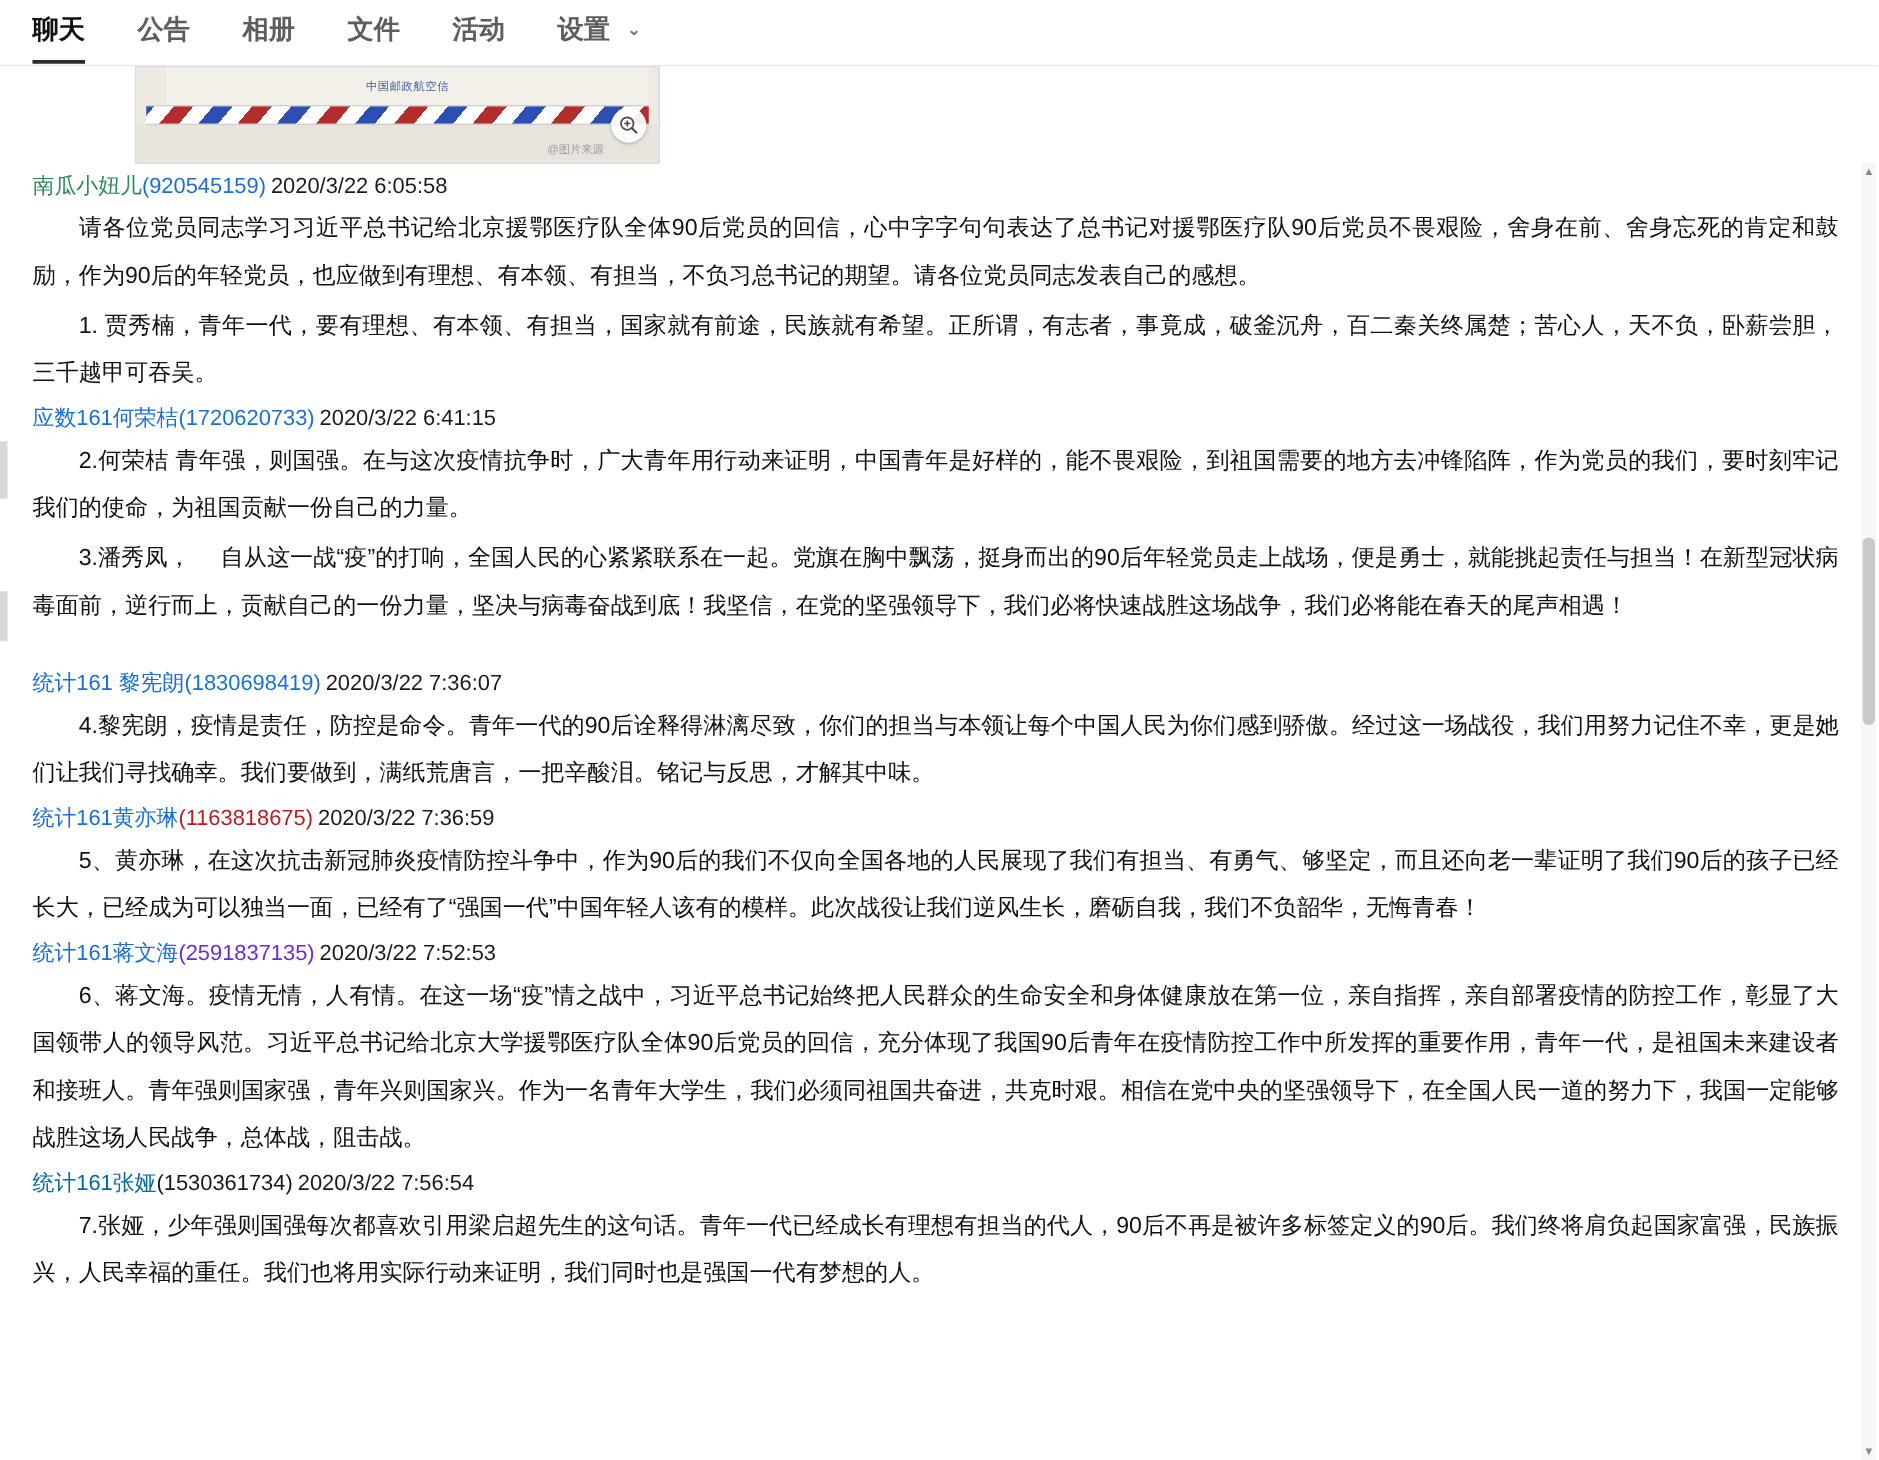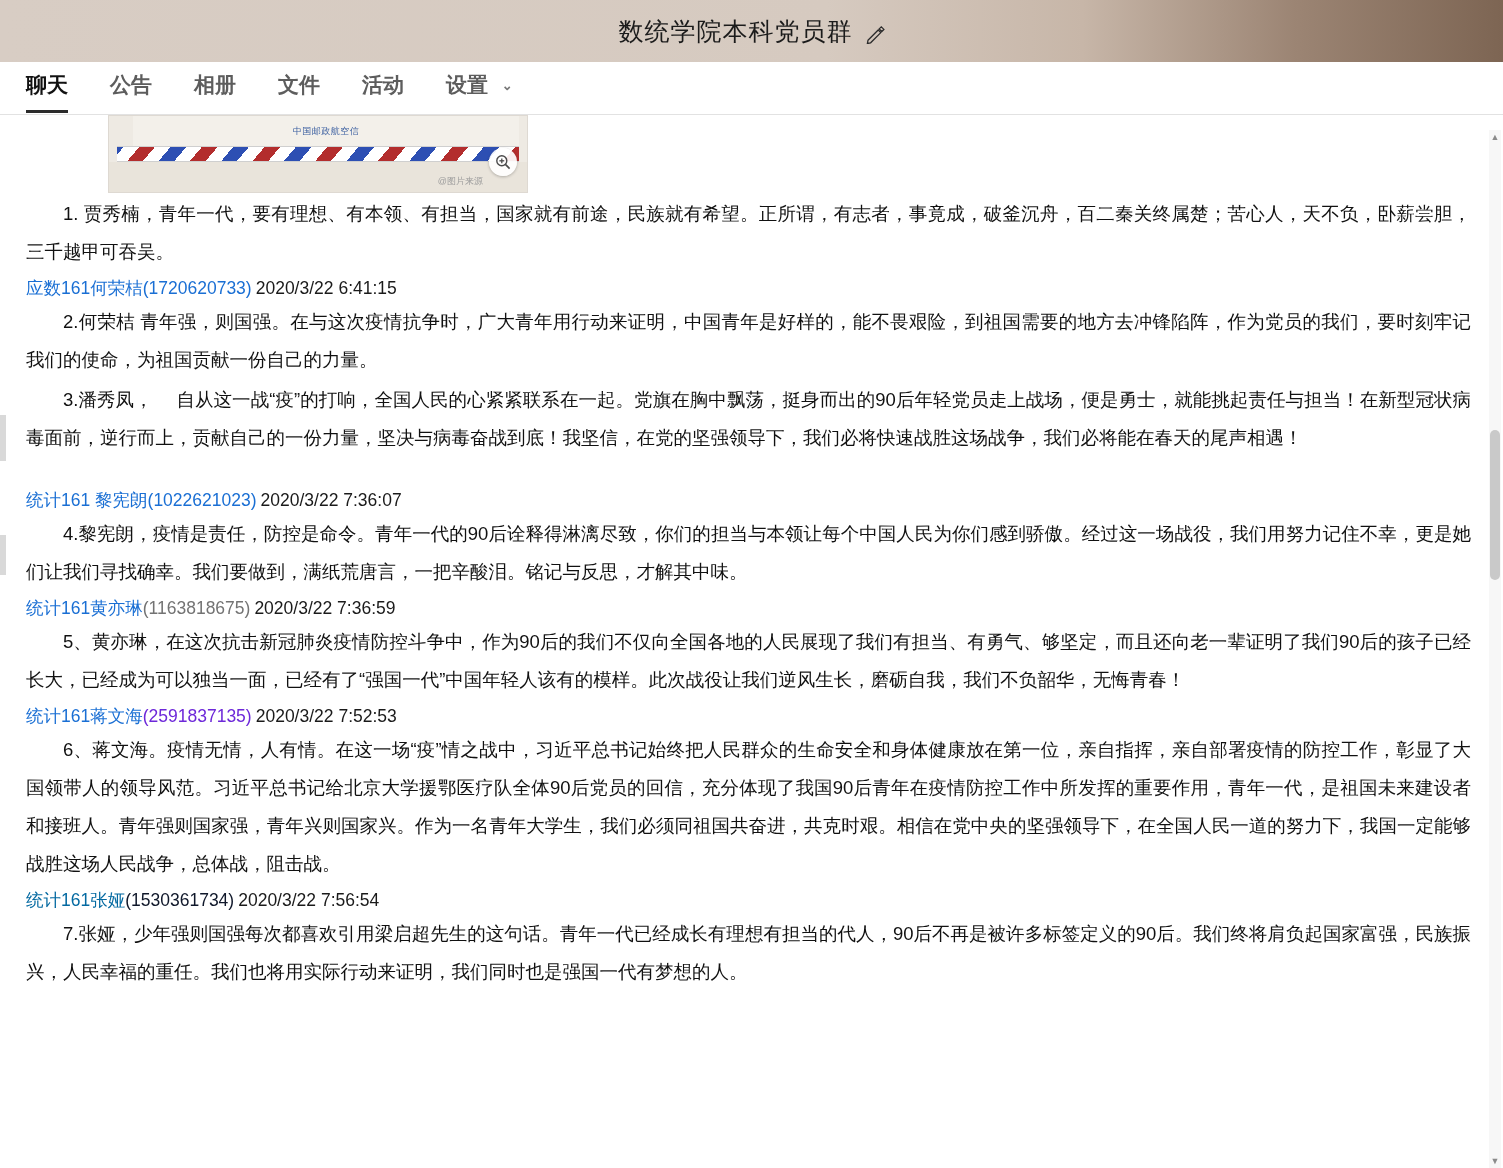--- a/index.html
+++ b/index.html
@@ -204,29 +204,20 @@
     left: 0;
     width: 6px;
     background: #d9d9d9;
   }
 </style>
 </head>
 <body>
 
 <div id="app">
 
-  <div class="titlebar">
-    <span class="titlebar-title">数统学院本科党员群</span>
-    <span class="edit-icon">
-      <svg width="20" height="20" viewBox="0 0 20 20">
-        <path d="M3 16.2 L13.2 6 L15.8 8.6 L5.6 18.8 L2.4 19.5 Z" fill="none" stroke="#2b2b2b" stroke-width="1.3"></path>
-        <path d="M14.2 4.9 L16.3 2.8 L18.9 5.4 L16.8 7.5 Z" fill="none" stroke="#2b2b2b" stroke-width="1.3"></path>
-      </svg>
-    </span>
-  </div>
 
   <div class="tabbar">
     <div class="tab active"><span>聊天</span></div>
     <div class="tab"><span>公告</span></div>
     <div class="tab"><span>相册</span></div>
     <div class="tab"><span>文件</span></div>
     <div class="tab"><span>活动</span></div>
     <div class="tab">
       <span>设置</span>
       <span class="caret">⌄</span>
@@ -249,48 +240,54 @@
         <svg width="16" height="16" viewBox="0 0 16 16">
           <circle cx="6.8" cy="6.8" r="5" fill="none" stroke="#4a4a4a" stroke-width="1.4"></circle>
           <line x1="10.4" y1="10.4" x2="14.6" y2="14.6" stroke="#4a4a4a" stroke-width="1.6"></line>
           <line x1="4.4" y1="6.8" x2="9.2" y2="6.8" stroke="#4a4a4a" stroke-width="1.3"></line>
           <line x1="6.8" y1="4.4" x2="6.8" y2="9.2" stroke="#4a4a4a" stroke-width="1.3"></line>
         </svg>
       </div>
       <span class="img-watermark">@图片来源</span>
     </div>
 
+    <div class="msg">
+      <div class="msg-head">
+        <span class="sender-name" style="color:#2e8b57">南瓜小妞儿</span><span class="sender-uin" style="color:#1a6fd4">(920545159)</span><span class="msg-time">2020/3/22 6:05:58</span>
+      </div>
+      <div class="msg-body">请各位党员同志学习习近平总书记给北京援鄂医疗队全体90后党员的回信，心中字字句句表达了总书记对援鄂医疗队90后党员不畏艰险，舍身在前、舍身忘死的肯定和鼓励，作为90后的年轻党员，也应做到有理想、有本领、有担当，不负习总书记的期望。请各位党员同志发表自己的感想。</div>
+    </div>
 
     <div class="msg">
       <div class="msg-body">1. 贾秀楠，青年一代，要有理想、有本领、有担当，国家就有前途，民族就有希望。正所谓，有志者，事竟成，破釜沉舟，百二秦关终属楚；苦心人，天不负，卧薪尝胆，三千越甲可吞吴。</div>
     </div>
 
     <div class="msg">
       <div class="msg-head">
         <span class="sender-name" style="color:#1a6fd4">应数161何荣桔</span><span class="sender-uin" style="color:#1a6fd4">(1720620733)</span><span class="msg-time">2020/3/22 6:41:15</span>
       </div>
       <div class="msg-body">2.何荣桔 青年强，则国强。在与这次疫情抗争时，广大青年用行动来证明，中国青年是好样的，能不畏艰险，到祖国需要的地方去冲锋陷阵，作为党员的我们，要时刻牢记我们的使命，为祖国贡献一份自己的力量。</div>
     </div>
 
     <div class="msg">
       <div class="msg-body">3.潘秀凤， 　自从这一战“疫”的打响，全国人民的心紧紧联系在一起。党旗在胸中飘荡，挺身而出的90后年轻党员走上战场，便是勇士，就能挑起责任与担当！在新型冠状病毒面前，逆行而上，贡献自己的一份力量，坚决与病毒奋战到底！我坚信，在党的坚强领导下，我们必将快速战胜这场战争，我们必将能在春天的尾声相遇！</div>
     </div>
 
     <div class="msg-gap"></div>
 
     <div class="msg">
       <div class="msg-head">
-        <span class="sender-name" style="color:#1a6fd4">统计161  黎宪朗</span><span class="sender-uin" style="color:#1a6fd4">(1022621023)</span><span class="msg-time">2020/3/22 7:36:07</span>
+        <span class="sender-name" style="color:#1a6fd4">统计161  黎宪朗</span><span class="sender-uin" style="color:#1a6fd4">(1830698419)</span><span class="msg-time">2020/3/22 7:36:07</span>
       </div>
       <div class="msg-body">4.黎宪朗，疫情是责任，防控是命令。青年一代的90后诠释得淋漓尽致，你们的担当与本领让每个中国人民为你们感到骄傲。经过这一场战役，我们用努力记住不幸，更是她们让我们寻找确幸。我们要做到，满纸荒唐言，一把辛酸泪。铭记与反思，才解其中味。</div>
     </div>
 
     <div class="msg">
       <div class="msg-head">
-        <span class="sender-name" style="color:#1a6fd4">统计161黄亦琳</span><span class="sender-uin" style="color:#737373">(1163818675)</span><span class="msg-time">2020/3/22 7:36:59</span>
+        <span class="sender-name" style="color:#1a6fd4">统计161黄亦琳</span><span class="sender-uin" style="color:#b91c1c">(1163818675)</span><span class="msg-time">2020/3/22 7:36:59</span>
       </div>
       <div class="msg-body">5、黄亦琳，在这次抗击新冠肺炎疫情防控斗争中，作为90后的我们不仅向全国各地的人民展现了我们有担当、有勇气、够坚定，而且还向老一辈证明了我们90后的孩子已经长大，已经成为可以独当一面，已经有了“强国一代”中国年轻人该有的模样。此次战役让我们逆风生长，磨砺自我，我们不负韶华，无悔青春！</div>
     </div>
 
     <div class="msg">
       <div class="msg-head">
         <span class="sender-name" style="color:#1a6fd4">统计161蒋文海</span><span class="sender-uin" style="color:#6d28d9">(2591837135)</span><span class="msg-time">2020/3/22 7:52:53</span>
       </div>
       <div class="msg-body">6、蒋文海。疫情无情，人有情。在这一场“疫”情之战中，习近平总书记始终把人民群众的生命安全和身体健康放在第一位，亲自指挥，亲自部署疫情的防控工作，彰显了大国领带人的领导风范。习近平总书记给北京大学援鄂医疗队全体90后党员的回信，充分体现了我国90后青年在疫情防控工作中所发挥的重要作用，青年一代，是祖国未来建设者和接班人。青年强则国家强，青年兴则国家兴。作为一名青年大学生，我们必须同祖国共奋进，共克时艰。相信在党中央的坚强领导下，在全国人民一道的努力下，我国一定能够战胜这场人民战争，总体战，阻击战。</div>
     </div>

